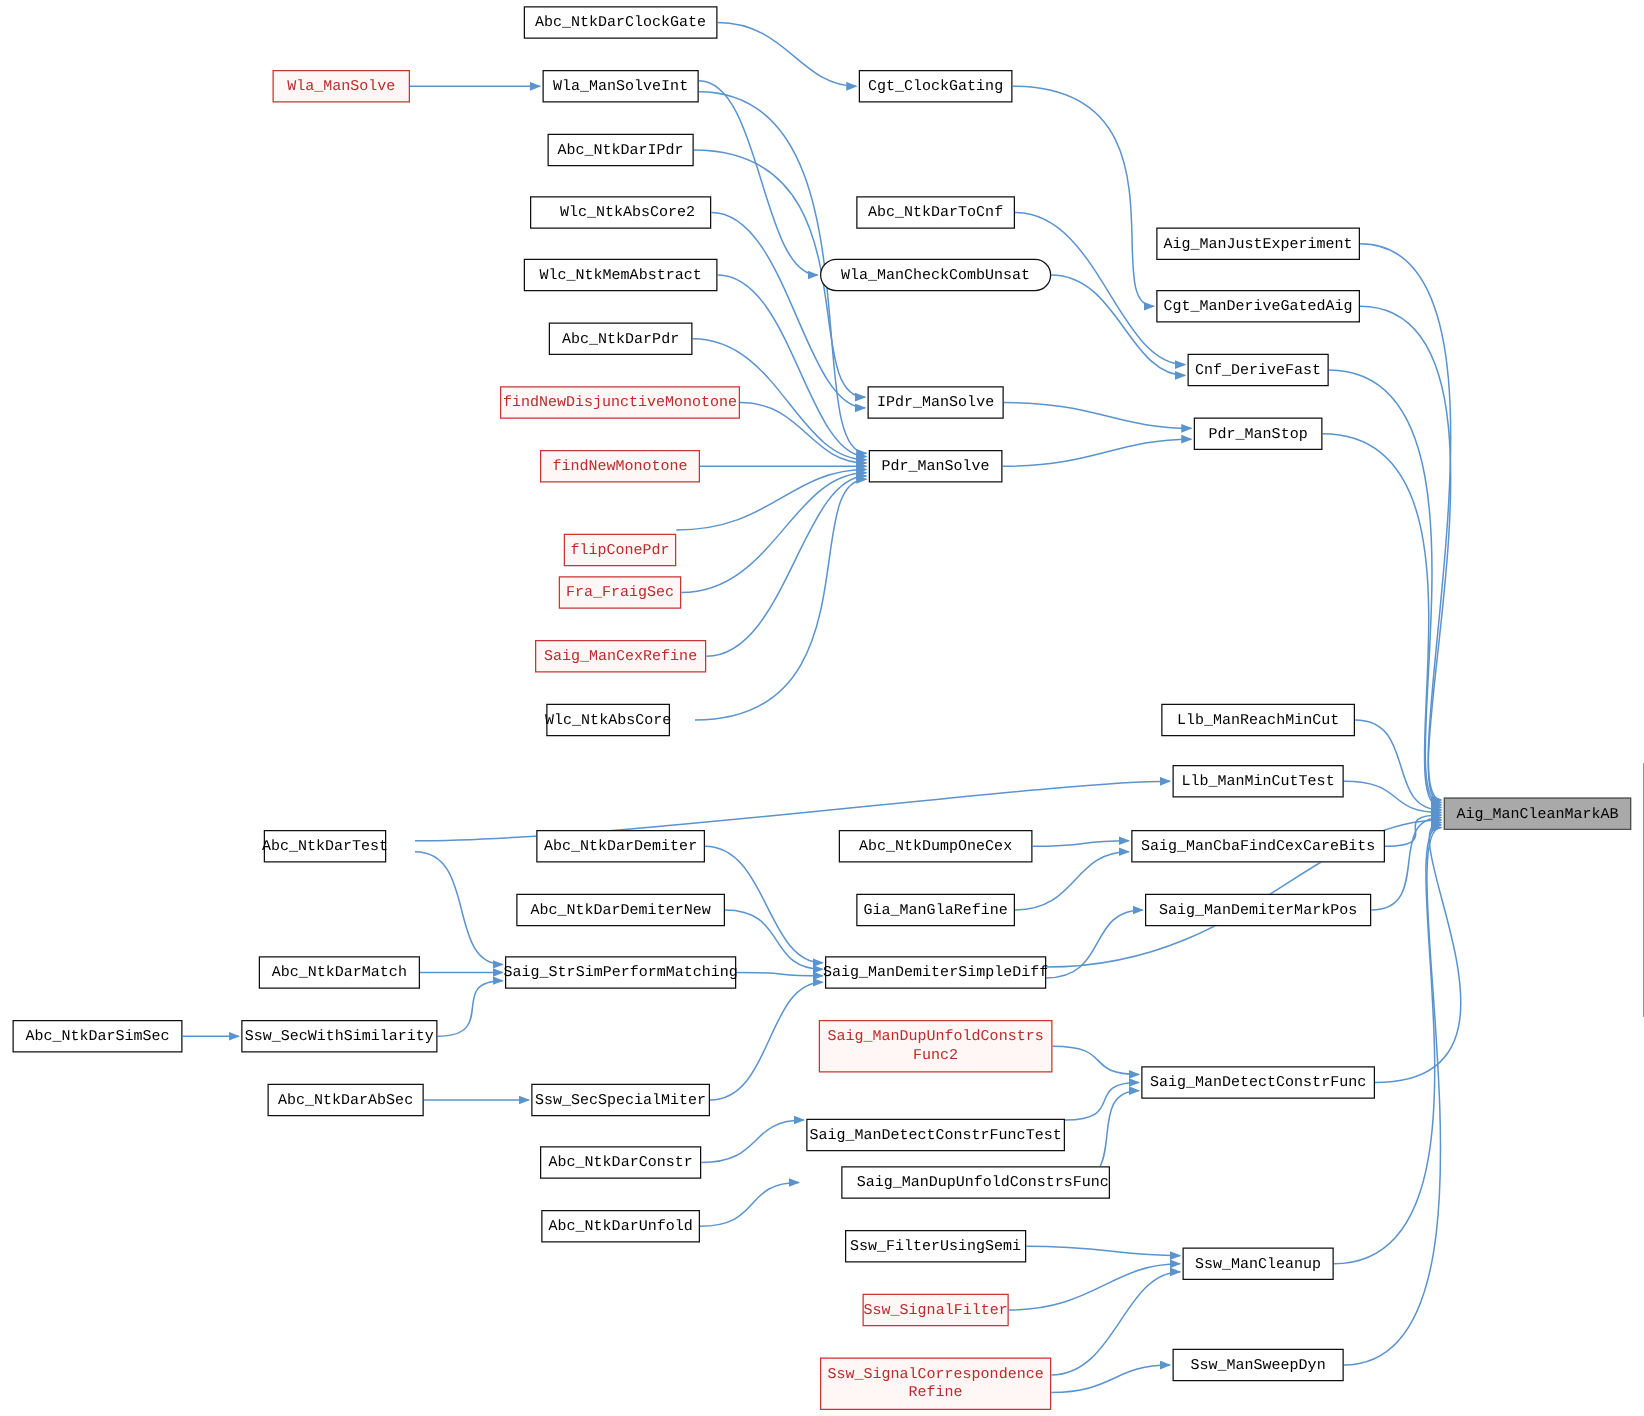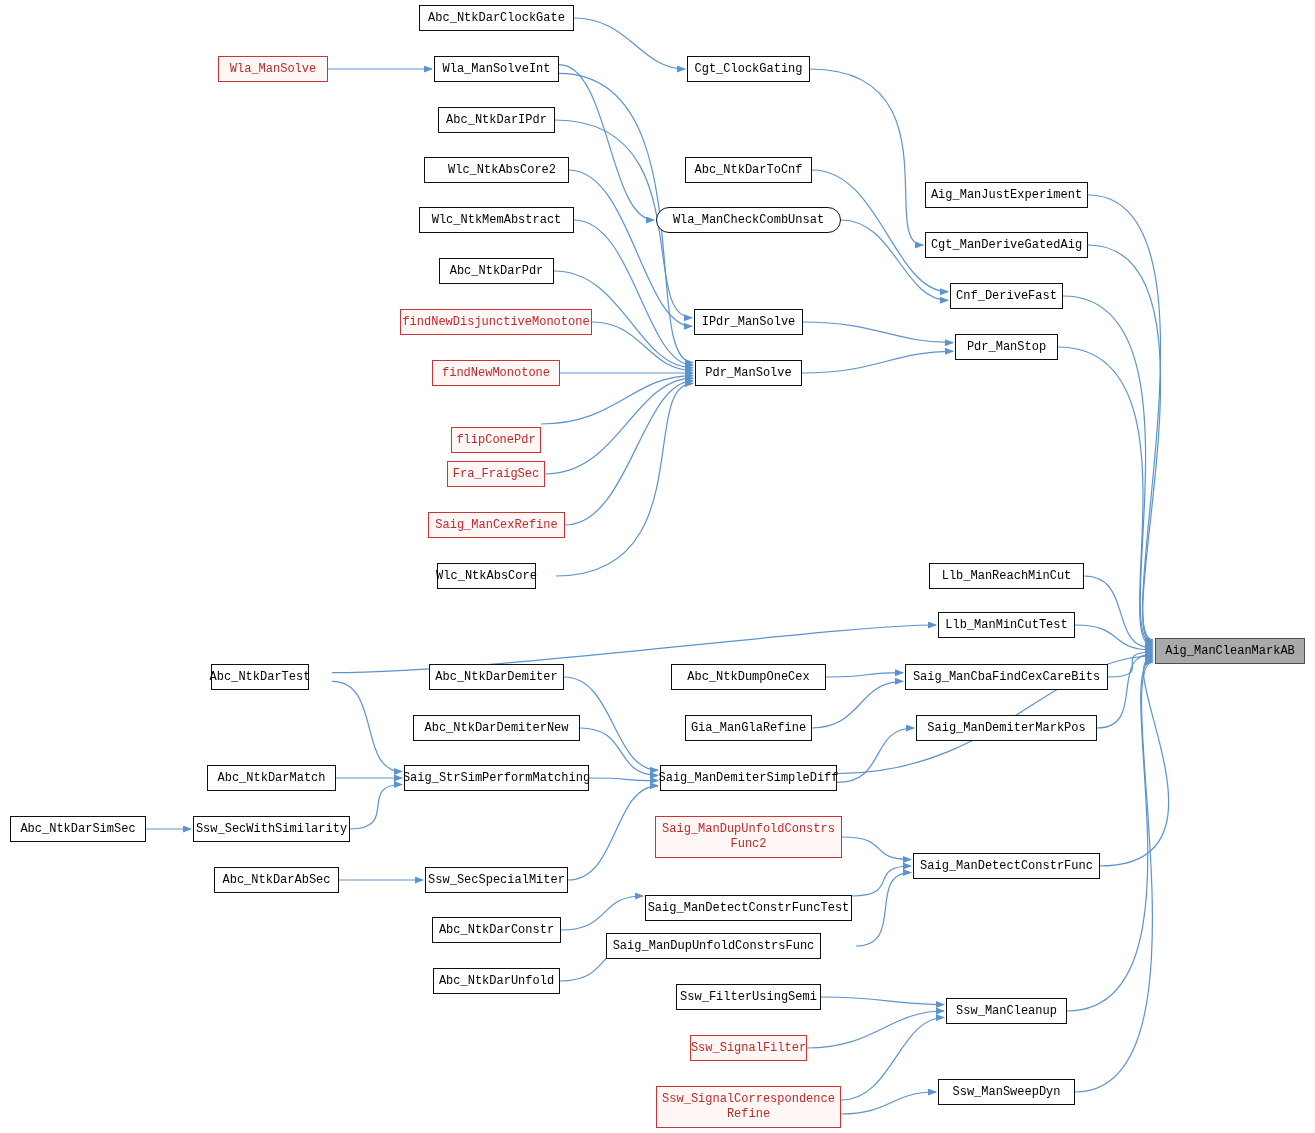--- a/index.html
+++ b/index.html
@@ -125,21 +125,21 @@
       <div class="node normal" style="left: 660px; top: 765px; width: 177px; height: 26px;"><span>Saig_ManDemiterSimpleDiff</span></div>
       <div class="node normal" style="left: 10px; top: 816px; width: 136px; height: 26px;"><span>Abc_NtkDarSimSec</span></div>
       <div class="node normal" style="left: 193px; top: 816px; width: 157px; height: 26px;"><span>Ssw_SecWithSimilarity</span></div>
       <div class="node highlight" style="left: 655px; top: 816px; width: 187px; height: 42px;"><span>Saig_ManDupUnfoldConstrs
 Func2</span></div>
       <div class="node normal" style="left: 214px; top: 867px; width: 125px; height: 26px;"><span>Abc_NtkDarAbSec</span></div>
       <div class="node normal" style="left: 425px; top: 867px; width: 143px; height: 26px;"><span>Ssw_SecSpecialMiter</span></div>
       <div class="node normal" style="left: 913px; top: 853px; width: 187px; height: 26px;"><span>Saig_ManDetectConstrFunc</span></div>
       <div class="node normal" style="left: 645px; top: 883px; width: 207px; height: 26px; margin-top: 12px;"><span>Saig_ManDetectConstrFuncTest</span></div>
       <div class="node normal" style="left: 432px; top: 917px; width: 129px; height: 26px;"><span>Abc_NtkDarConstr</span></div>
-      <div class="node normal" style="left: 606px; top: 933px; width: 215px; height: 26px;"><span>Saig_ManDupUnfoldConstrsFunc</span></div>
+      <div class="node normal" style="left: 673px; top: 933px; width: 215px; height: 26px; justify-content: flex-end;"><span>Saig_ManDupUnfoldConstrsFunc</span></div>
       <div class="node normal" style="left: 433px; top: 968px; width: 127px; height: 26px;"><span>Abc_NtkDarUnfold</span></div>
       <div class="node normal" style="left: 676px; top: 984px; width: 145px; height: 26px;"><span>Ssw_FilterUsingSemi</span></div>
       <div class="node normal" style="left: 946px; top: 998px; width: 121px; height: 26px;"><span>Ssw_ManCleanup</span></div>
       <div class="node highlight" style="left: 690px; top: 1035px; width: 117px; height: 26px;"><span>Ssw_SignalFilter</span></div>
       <div class="node highlight" style="left: 656px; top: 1086px; width: 185px; height: 42px;"><span>Ssw_SignalCorrespondence
 Refine</span></div>
       <div class="node normal" style="left: 938px; top: 1079px; width: 137px; height: 26px;"><span>Ssw_ManSweepDyn</span></div>
     </div>
 </div>
 

